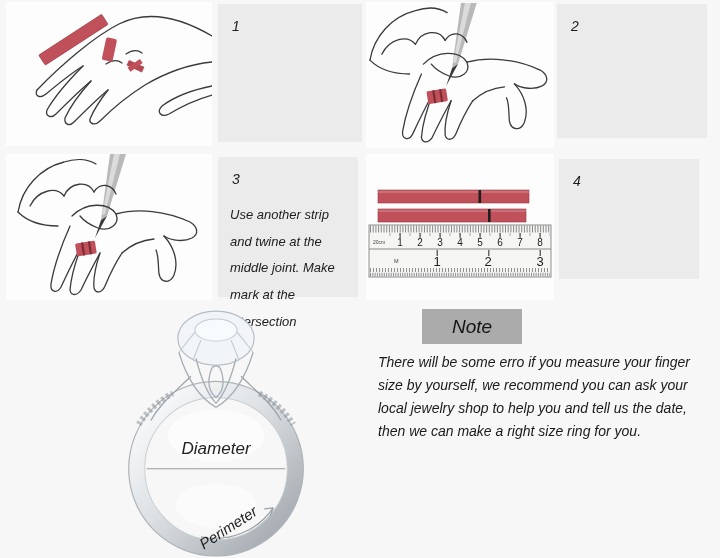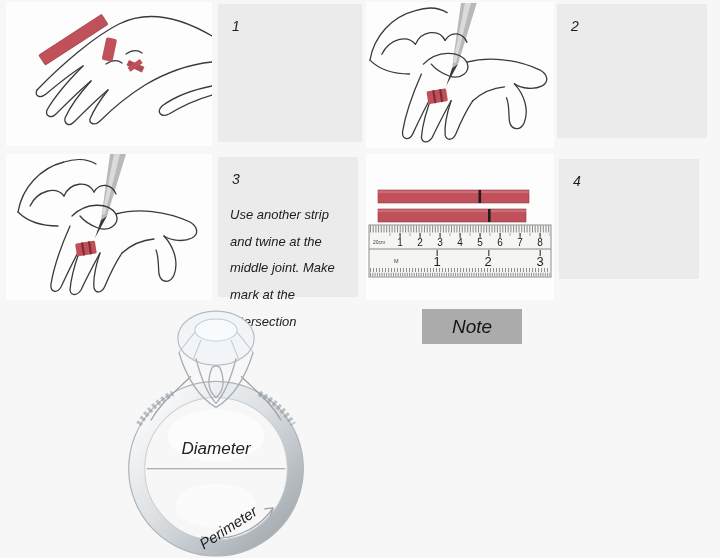--- a/index.html
+++ b/index.html
@@ -212,14 +212,15 @@
         <path d="M108,236 A70,70 0 0 0 180,207" fill="none" stroke="#9aa0a6" stroke-width="1.2"></path>
         <path d="M180,207 L171,208 M180,207 L177,215" fill="none" stroke="#9aa0a6" stroke-width="1.2"></path>
         <text transform="translate(138,231) rotate(-33)" text-anchor="middle" font-size="15" font-style="italic" fill="#222" font-family="Liberation Sans, sans-serif">Perimeter</text>
       </g>
     </svg>
   </div>
 
   <div class="note-title">
     <span>Note</span>
   </div>
+  <div class="note-body">There will be some erro if you measure your finger size by yourself, we recommend you can ask your local jewelry shop to help you and tell us the date, then we can make a right size ring for you.</div>
 
 </div>
 
 </body></html>

